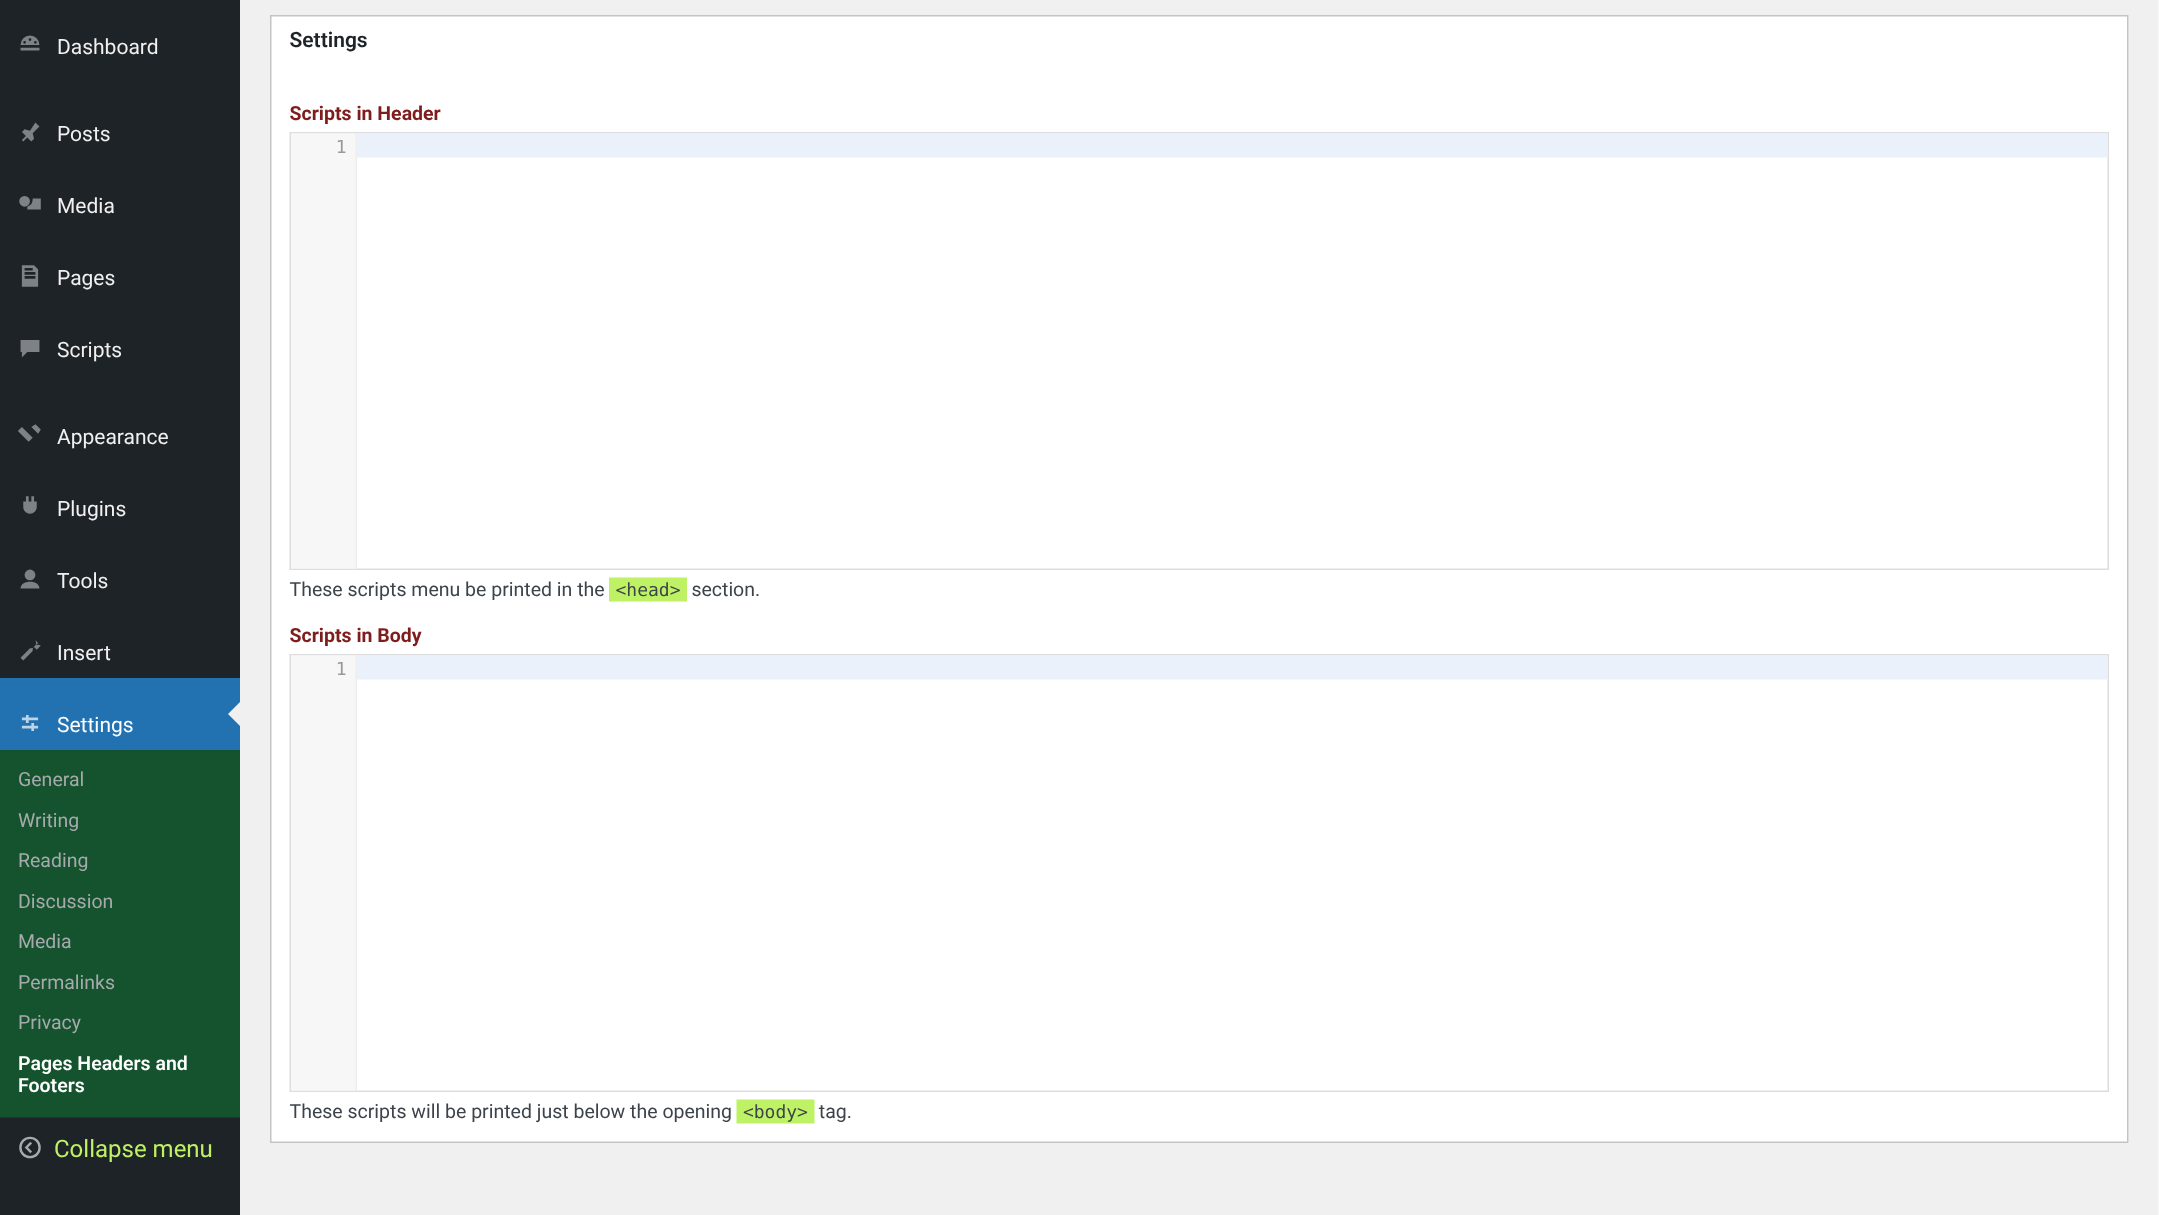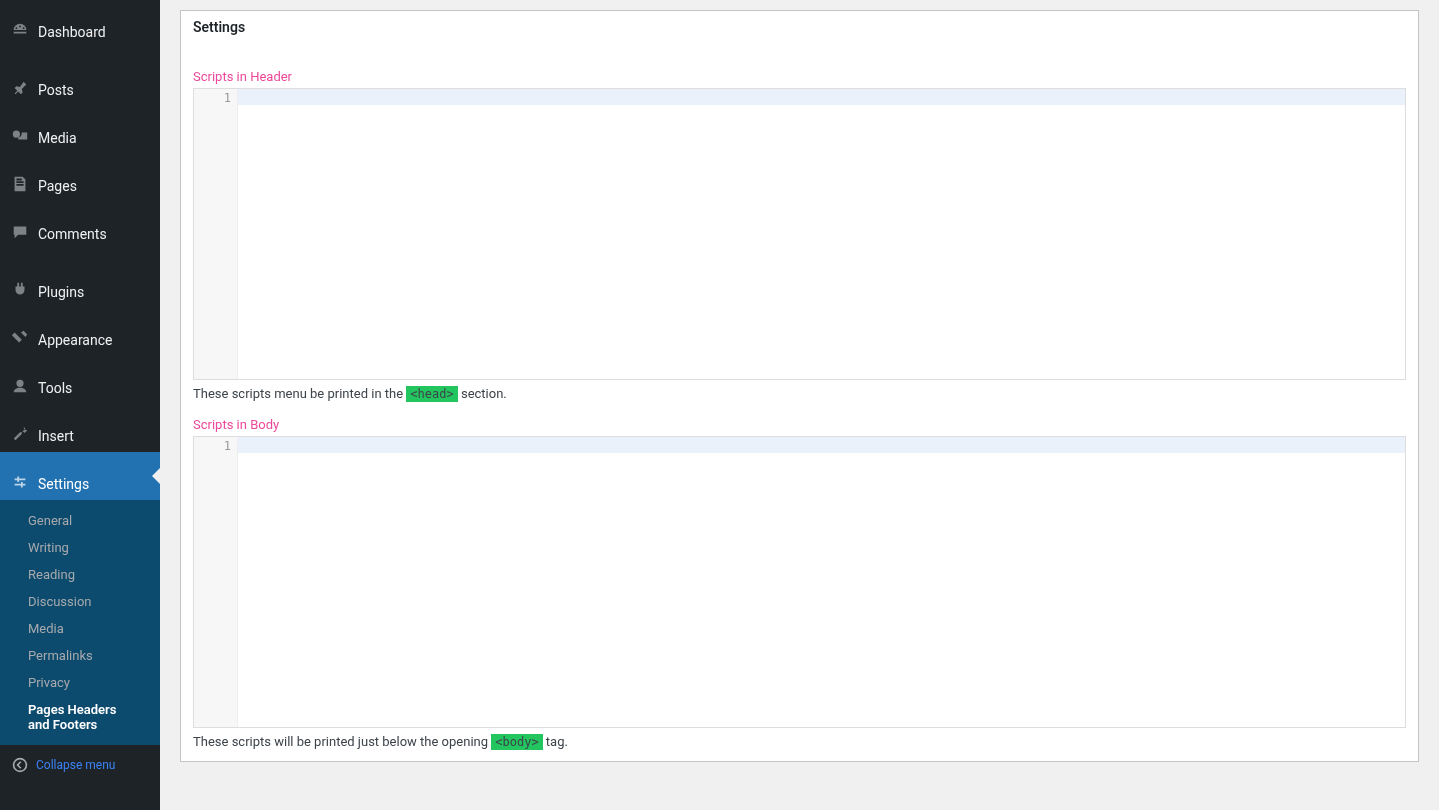--- a/index.html
+++ b/index.html
@@ -43,40 +43,40 @@
     content: '';
     position: absolute;
     right: 0;
     top: 50%;
     transform: translateY(-50%);
     border: 8px solid transparent;
     border-right-color: #f0f0f1;
   }
   .menu-sep { height: 10px; }
   .submenu {
-    background: #0c4a6e;
-    padding: 7px 16px;
+    background: #14532d;
+    padding: 7px 0;
   }
   .submenu-item {
     padding: 6px 12px;
     color: #a7aaad;
     cursor: pointer;
     font-size: 13px;
   }
   .submenu-item.current {
     color: #fff;
     font-weight: 600;
   }
   .collapse {
     padding: 10px;
     display: flex;
     align-items: center;
-    color: #3b82f6;
+    color: #bef264;
     cursor: pointer;
-    font-size: 12px;
+    font-size: 16px;
   }
   .collapse .icon {
     width: 20px;
     height: 20px;
     margin-right: 6px;
     display: inline-flex;
     align-items: center;
     justify-content: center;
   }
   .main {
@@ -97,22 +97,22 @@
     padding: 8px 12px;
     font-size: 14px;
     font-weight: 600;
     color: #1d2327;
   }
   .panel-body {
     padding: 8px 12px 12px 12px;
   }
   .section-label {
     font-size: 13px;
-    font-weight: 400;
-    color: #ec4899;
+    font-weight: 700;
+    color: #7f1d1d;
     margin-bottom: 4px;
     margin-top: 16px;
   }
   .section-label:first-child { margin-top: 18px; }
   .editor {
     border: 1px solid #ddd;
     height: 292px;
     display: flex;
     background: #fff;
   }
@@ -148,21 +148,21 @@
     resize: none;
     outline: none;
     line-height: 16px;
   }
   .desc {
     font-size: 13px;
     color: #3c434a;
     margin-top: 6px;
   }
   .desc code {
-    background: #22c55e;
+    background: #bef264;
     padding: 1px 4px;
     font-family: Consolas, Monaco, monospace;
     font-size: 12px;
   }
   svg { display: block; }
 </style>
 </head>
 <body>
 
 <div class="sidebar">
@@ -198,38 +198,38 @@
         </svg>
     </span>
     <span>Pages</span>
   </div>
   <div class="menu-item">
     <span class="icon">
       <svg width="18" height="18" viewBox="0 0 20 20" fill="#a7aaad">
           <path d="M3 4h14v9H8l-4 4v-4H3V4z"></path>
         </svg>
     </span>
-    <span>Comments</span>
+    <span>Scripts</span>
   </div>
   <div class="menu-sep"></div>
   <div class="menu-item">
     <span class="icon">
       <svg width="18" height="18" viewBox="0 0 20 20" fill="#a7aaad">
+          <path d="M4 4l8 8-3 3-8-8 3-3zm7 0l3-2 4 4-2 3-5-5z"></path>
+        </svg>
+    </span>
+    <span>Appearance</span>
+  </div>
+  <div class="menu-item">
+    <span class="icon">
+      <svg width="18" height="18" viewBox="0 0 20 20" fill="#a7aaad">
           <path d="M7 2v4H5v4a5 5 0 0010 0V6h-2V2h-2v4H9V2H7z"></path>
         </svg>
     </span>
     <span>Plugins</span>
-  </div>
-  <div class="menu-item">
-    <span class="icon">
-      <svg width="18" height="18" viewBox="0 0 20 20" fill="#a7aaad">
-          <path d="M4 4l8 8-3 3-8-8 3-3zm7 0l3-2 4 4-2 3-5-5z"></path>
-        </svg>
-    </span>
-    <span>Appearance</span>
   </div>
   <div class="menu-item">
     <span class="icon">
       <svg width="18" height="18" viewBox="0 0 20 20" fill="#a7aaad">
           <path d="M10 3a4 4 0 110 8 4 4 0 010-8zm-7 14c0-3 3-5 7-5s7 2 7 5H3z"></path>
         </svg>
     </span>
     <span>Tools</span>
   </div>
   <div class="menu-item">

